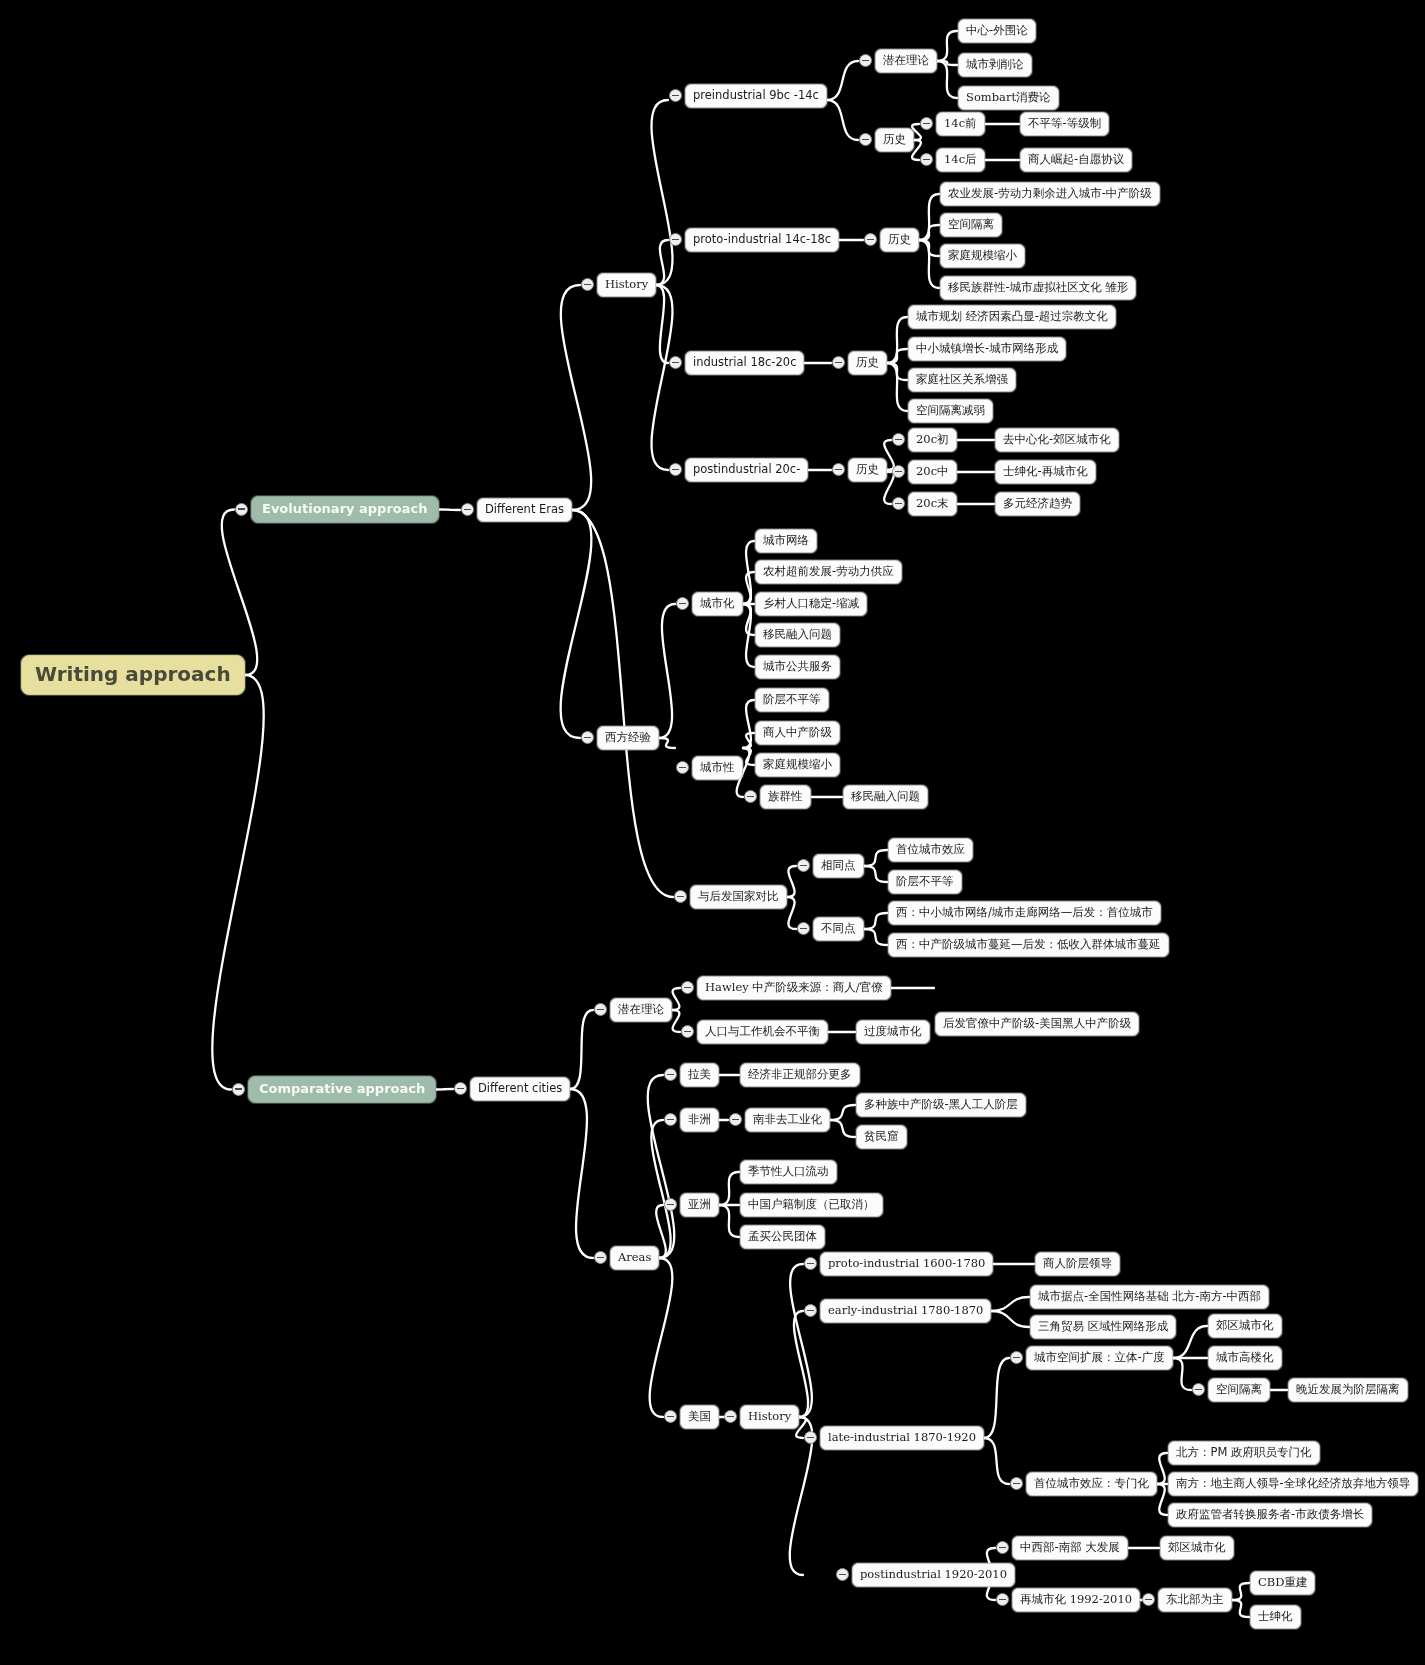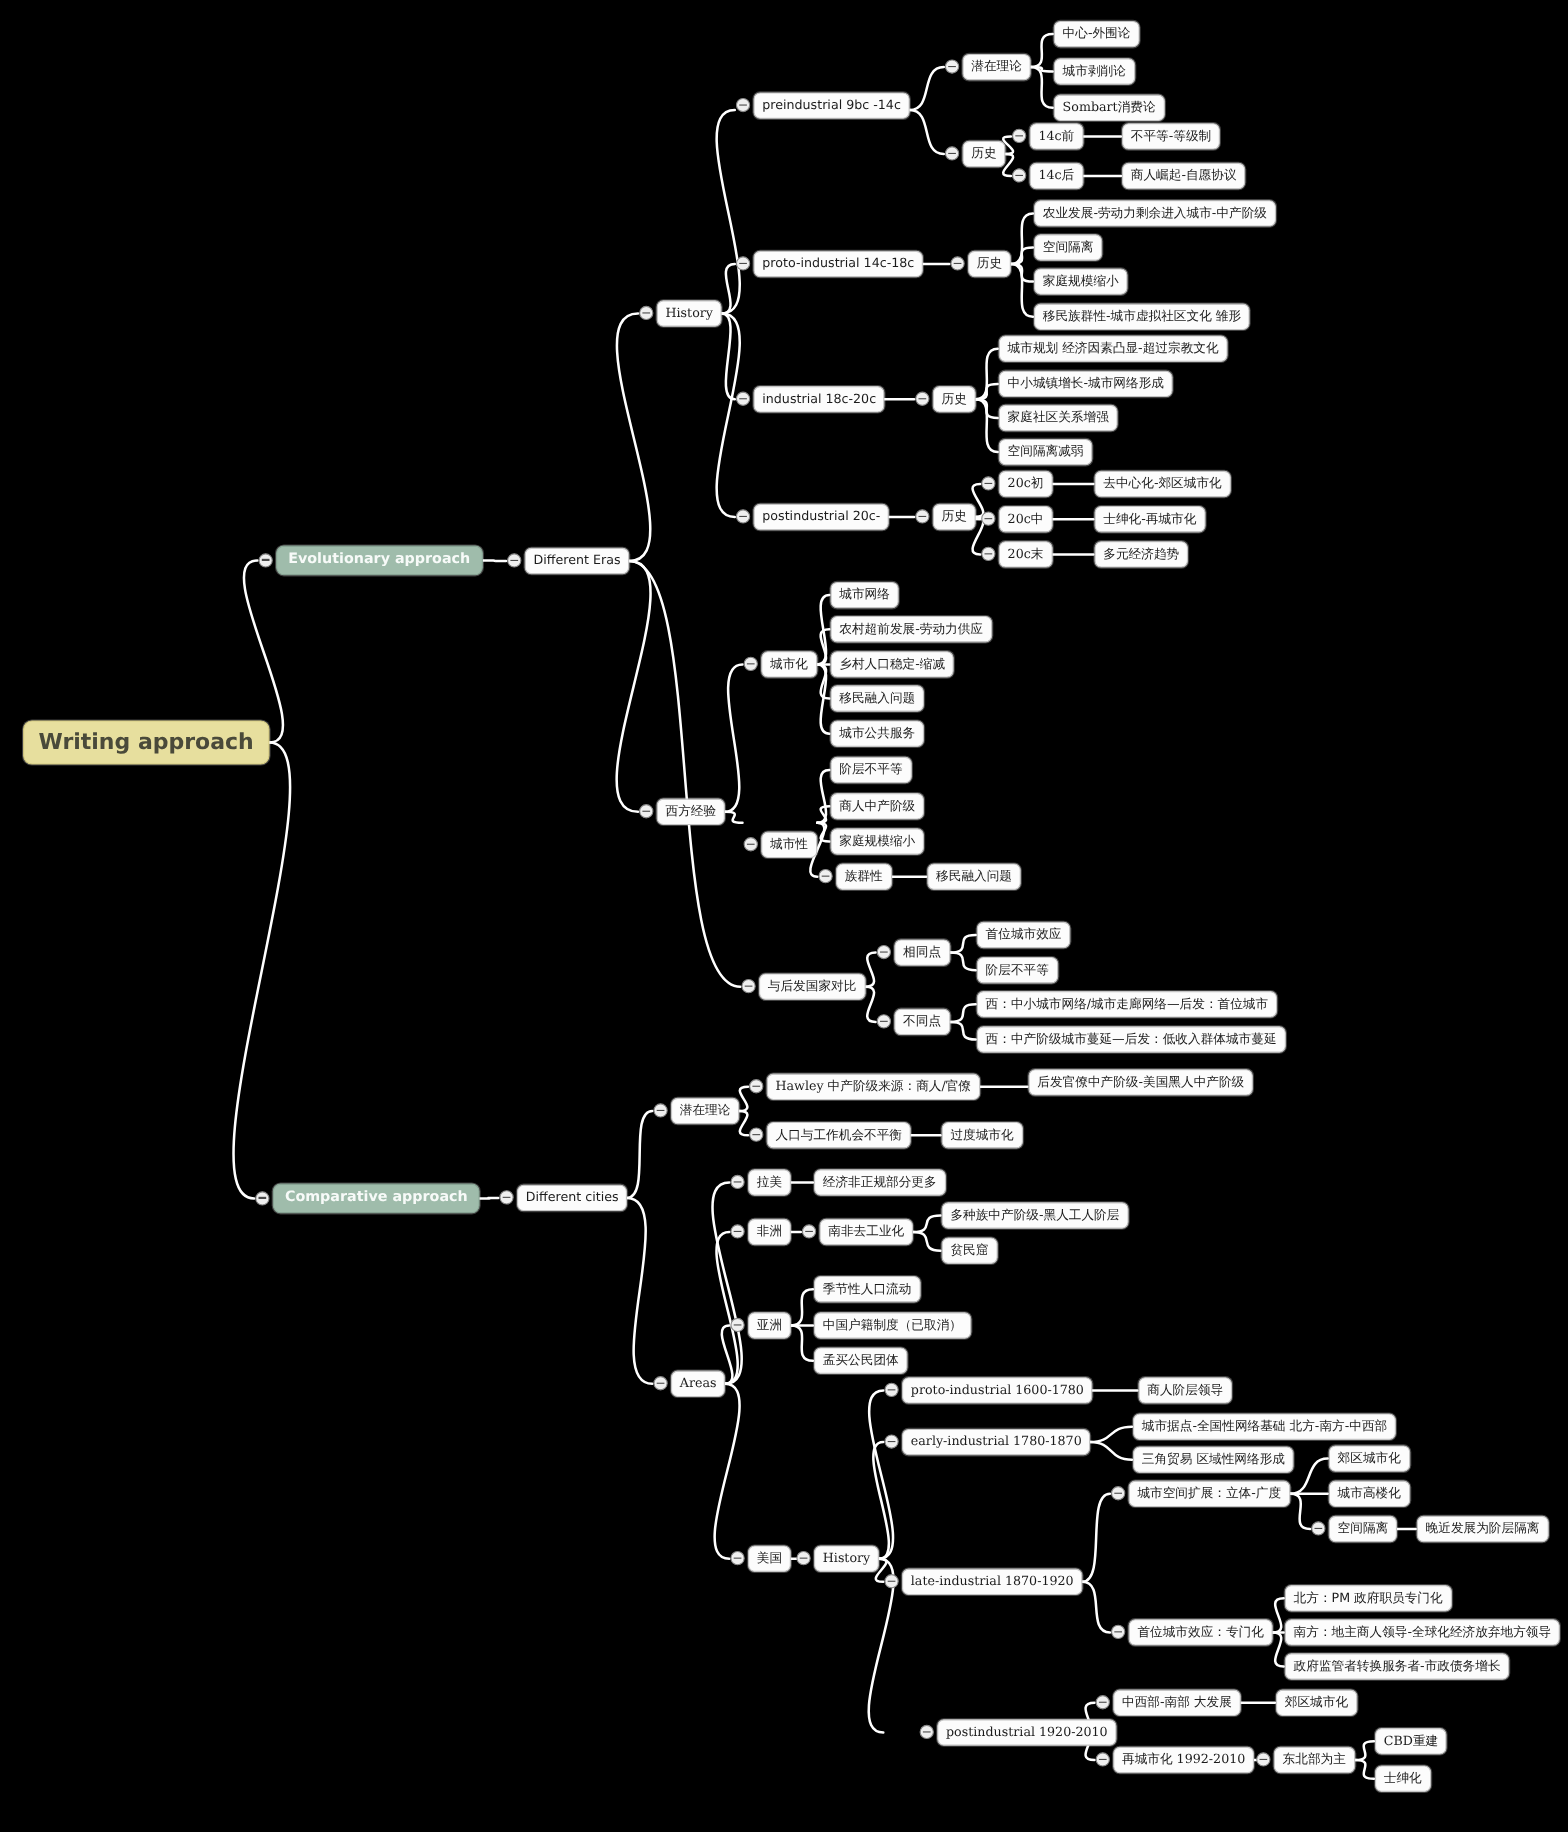--- a/index.html
+++ b/index.html
@@ -187,21 +187,21 @@
 <div class="node" style="left:690px;top:885px"><span class="tg"></span><span class="lbl">与后发国家对比</span></div>
 <div class="node" style="left:813px;top:854px"><span class="tg"></span><span class="lbl">相同点</span></div>
 <div class="node" style="left:888px;top:838px"><span class="lbl">首位城市效应</span></div>
 <div class="node" style="left:888px;top:870px"><span class="lbl">阶层不平等</span></div>
 <div class="node" style="left:813px;top:917px"><span class="tg"></span><span class="lbl">不同点</span></div>
 <div class="node" style="left:888px;top:901px"><span class="lbl">西：中小城市网络/城市走廊网络—后发：首位城市</span></div>
 <div class="node" style="left:888px;top:933px"><span class="lbl">西：中产阶级城市蔓延—后发：低收入群体城市蔓延</span></div>
 
 <div class="node" style="left:610px;top:998px"><span class="tg"></span><span class="lbl">潜在理论</span></div>
 <div class="node sf" style="left:697px;top:976px"><span class="tg"></span><span class="lbl">Hawley 中产阶级来源：商人/官僚</span></div>
-<div class="node" style="left:935px;top:972px"><span class="lbl">后发官僚中产阶级-美国黑人中产阶级</span></div>
+<div class="node" style="left:935px;top:1012px"><span class="lbl">后发官僚中产阶级-美国黑人中产阶级</span></div>
 <div class="node" style="left:697px;top:1020px"><span class="tg"></span><span class="lbl">人口与工作机会不平衡</span></div>
 <div class="node" style="left:856px;top:1020px"><span class="lbl">过度城市化</span></div>
 
 <div class="node sf" style="left:610px;top:1246px"><span class="tg"></span><span class="lbl">Areas</span></div>
 <div class="node" style="left:680px;top:1063px"><span class="tg"></span><span class="lbl">拉美</span></div>
 <div class="node" style="left:740px;top:1063px"><span class="lbl">经济非正规部分更多</span></div>
 <div class="node" style="left:680px;top:1108px"><span class="tg"></span><span class="lbl">非洲</span></div>
 <div class="node" style="left:745px;top:1108px"><span class="tg"></span><span class="lbl">南非去工业化</span></div>
 <div class="node" style="left:856px;top:1093px"><span class="lbl">多种族中产阶级-黑人工人阶层</span></div>
 <div class="node" style="left:856px;top:1125px"><span class="lbl">贫民窟</span></div>

